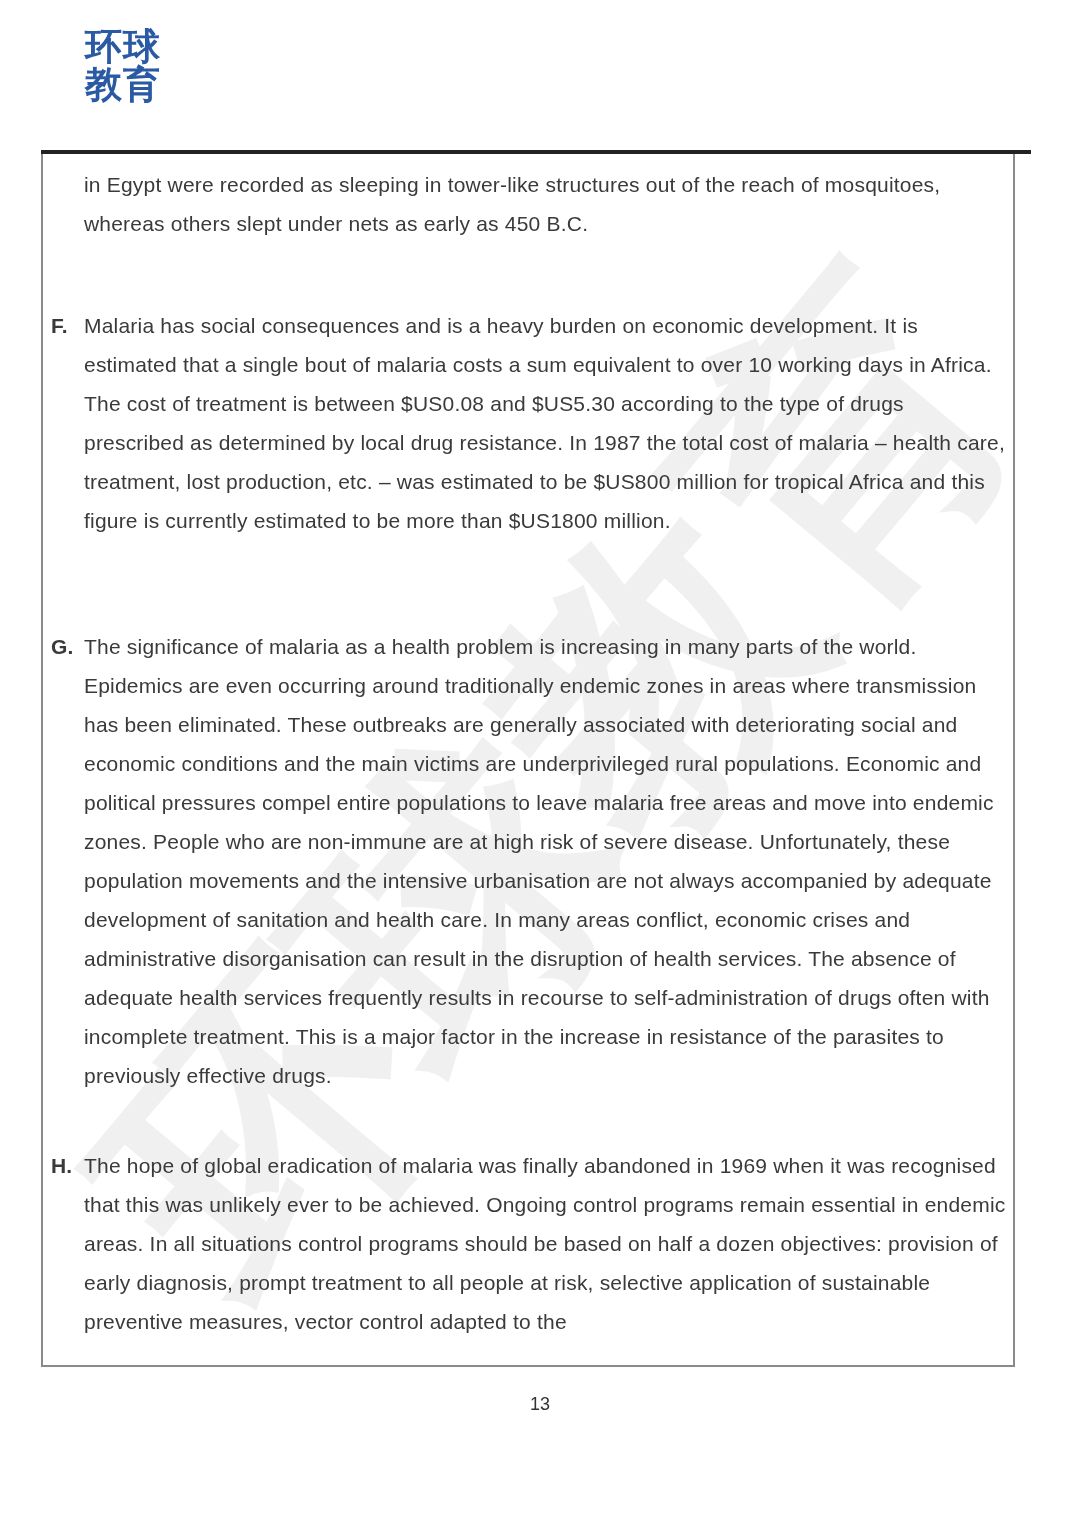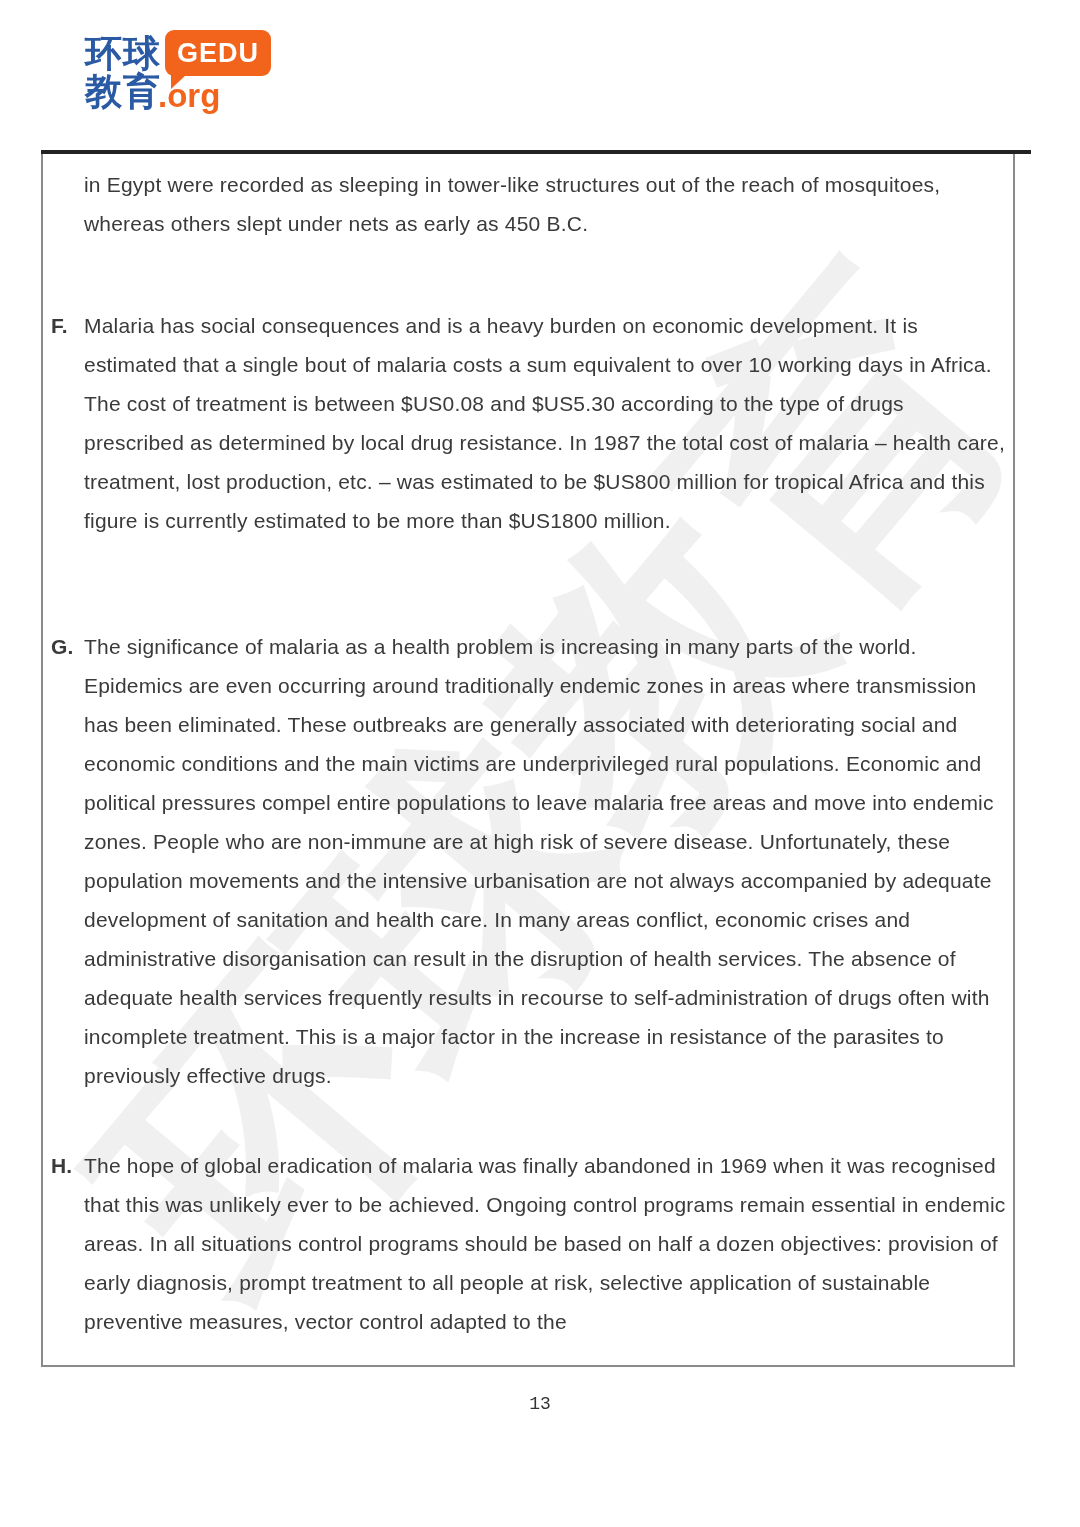--- a/index.html
+++ b/index.html
@@ -10,21 +10,22 @@
     font-family: "Liberation Sans", sans-serif;
     color: #3a3a3a;
     overflow: hidden;
   }
 
   
   .logo {
     position: absolute;
     left: 85px; top: 30px;
     display: flex;
-    align-items: flex-end;
+    align-items: center;
+    font-family: Liberation Mono, monospace;
   }
   .logo-cn {
     color: #2b5aa5;
     font-weight: 800;
     font-size: 37px;
     line-height: 38px;
     letter-spacing: 1px;
     white-space: nowrap;
   }
   .logo-right { position: relative; margin-left: 4px; }
@@ -105,37 +106,33 @@
   .para.intro    { margin-top: 4px;  margin-bottom: 63px; }
   .para.block-f  { margin-bottom: 87px; }
   .para.block-g  { margin-bottom: 51px; }
 
   
   .page-number {
     position: absolute;
     left: 0; top: 1394px;
     width: 1080px;
     text-align: center;
-    font-family: Liberation Mono, monospace;
+    font-family: Liberation Sans, sans-serif;
     font-size: 18px;
     color: #333333;
     z-index: 1;
   }
 </style>
 </head>
 <body>
 
 <div class="logo">
   <div class="logo-cn">
     <div>环球</div>
     <div>教育</div>
-  </div>
-  <div class="logo-right">
-    <span class="logo-bubble">GEDU</span>
-    <div class="logo-org">.org</div>
   </div>
 </div>
 
 <div class="watermark">环球教育</div>
 
 <div class="top-rule"></div>
 
 <div class="content-box">
 
   <div class="para intro">

